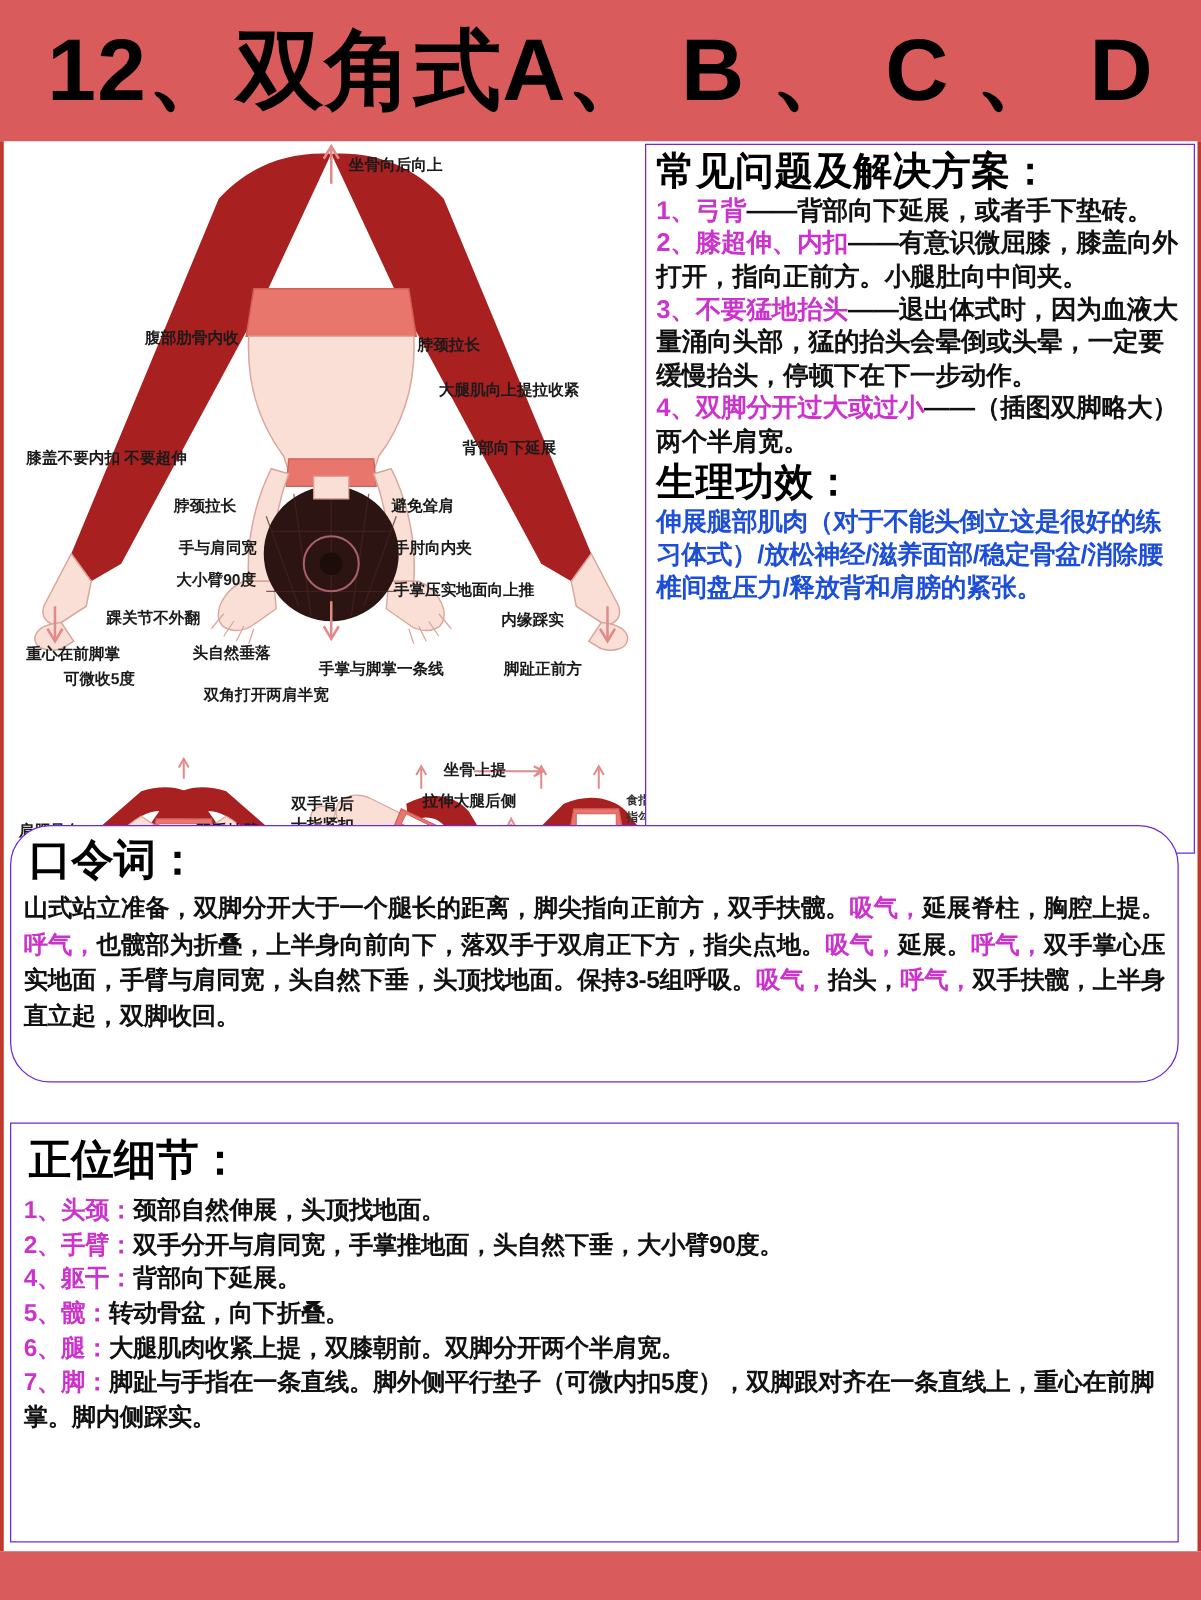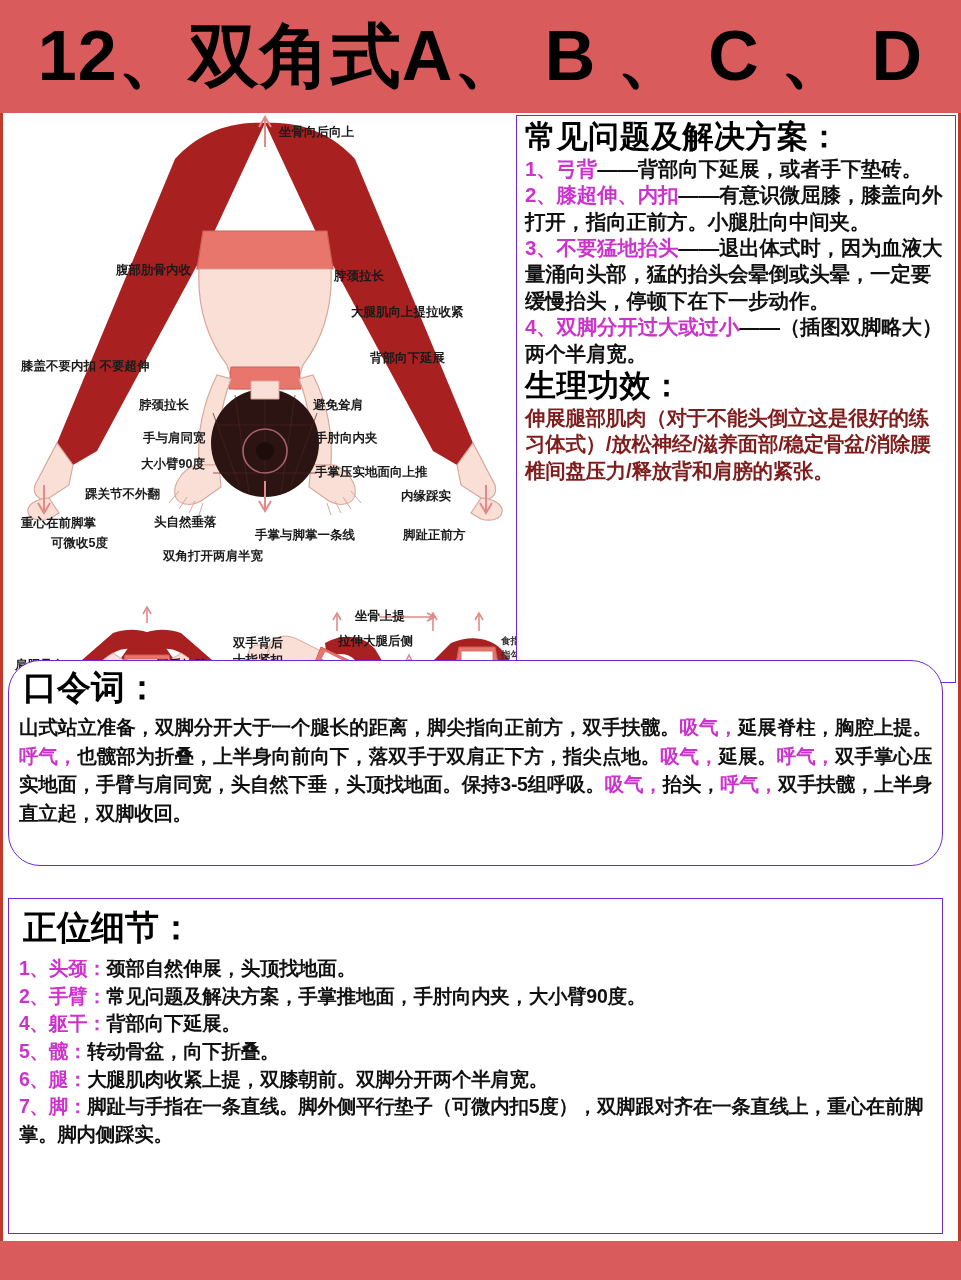--- a/index.html
+++ b/index.html
@@ -41,21 +41,21 @@
     font-size:31px;font-weight:bold;color:#000;line-height:1.12;
     margin:0 0 1px 0;letter-spacing:0.5px;
   }
   .p-item{
     font-size:20.5px;line-height:1.29;color:#111;margin:0;
     font-weight:bold;letter-spacing:-0.2px;
   }
   .kw{color:#cc33cc;}
   .num{color:#cc33cc;}
   #benefits-head{margin-top:2px;}
-  #benefits-text{font-size:20.5px;line-height:1.29;font-weight:bold;color:#7f1d1d;letter-spacing:-0.3px;}
+  #benefits-text{font-size:20.5px;line-height:1.29;font-weight:bold;color:#1d4ed8;letter-spacing:-0.3px;}
 
   
   #cue-panel{left:8px;top:660px;width:935px;height:206px;padding:0 10px;border-radius:32px;}
   #cue-head{font-size:34px;font-weight:bold;margin:4px 0 2px 4px;}
   #cue-body{font-size:19.5px;line-height:1.47;font-weight:bold;color:#111;letter-spacing:-0.3px;text-align:justify;}
 
   
   #align-panel{left:8px;top:898px;width:935px;height:336px;padding:0 10px;}
   #align-head{font-size:34px;font-weight:bold;margin:6px 0 4px 4px;}
   .a-item{font-size:19.5px;line-height:1.42;font-weight:bold;color:#111;letter-spacing:-0.3px;}
@@ -267,21 +267,21 @@
 
   <div class="panel" id="cue-panel">
     <div id="cue-head">口令词：</div>
     <div id="cue-body"><span>山式站立准备，双脚分开大于一个腿长的距离，脚尖指向正前方，双手扶髋。</span><span class="kw">吸气，</span><span>延展脊柱，胸腔上提。</span><span class="kw">呼气，</span><span>也髋部为折叠，上半身向前向下，落双手于双肩正下方，指尖点地。</span><span class="kw">吸气，</span><span>延展。</span><span class="kw">呼气，</span><span>双手掌心压实地面，手臂与肩同宽，头自然下垂，头顶找地面。保持3-5组呼吸。</span><span class="kw">吸气，</span><span>抬头，</span><span class="kw">呼气，</span><span>双手扶髋，上半身直立起，双脚收回。</span></div>
   </div>
 
   <div class="panel" id="align-panel">
     <div id="align-head">正位细节：</div>
     <div id="align-list">
         <div class="a-item"><span class="a-lab">1、</span><span class="a-lab">头颈：</span><span>颈部自然伸展，头顶找地面。</span></div>
-        <div class="a-item"><span class="a-lab">2、</span><span class="a-lab">手臂：</span><span>常见问题及解决方案，手掌推地面，手肘向内夹，大小臂90度。</span></div>
+        <div class="a-item"><span class="a-lab">2、</span><span class="a-lab">手臂：</span><span>双手分开与肩同宽，手掌推地面，头自然下垂，大小臂90度。</span></div>
         <div class="a-item"><span class="a-lab">4、</span><span class="a-lab">躯干：</span><span>背部向下延展。</span></div>
         <div class="a-item"><span class="a-lab">5、</span><span class="a-lab">髋：</span><span>转动骨盆，向下折叠。</span></div>
         <div class="a-item"><span class="a-lab">6、</span><span class="a-lab">腿：</span><span>大腿肌肉收紧上提，双膝朝前。双脚分开两个半肩宽。</span></div>
         <div class="a-item"><span class="a-lab">7、</span><span class="a-lab">脚：</span><span>脚趾与手指在一条直线。脚外侧平行垫子（可微内扣5度），双脚跟对齐在一条直线上，重心在前脚掌。脚内侧踩实。</span></div>
       </div>
   </div>
 
   <div class="band band-bottom"></div>
 </div>
 

